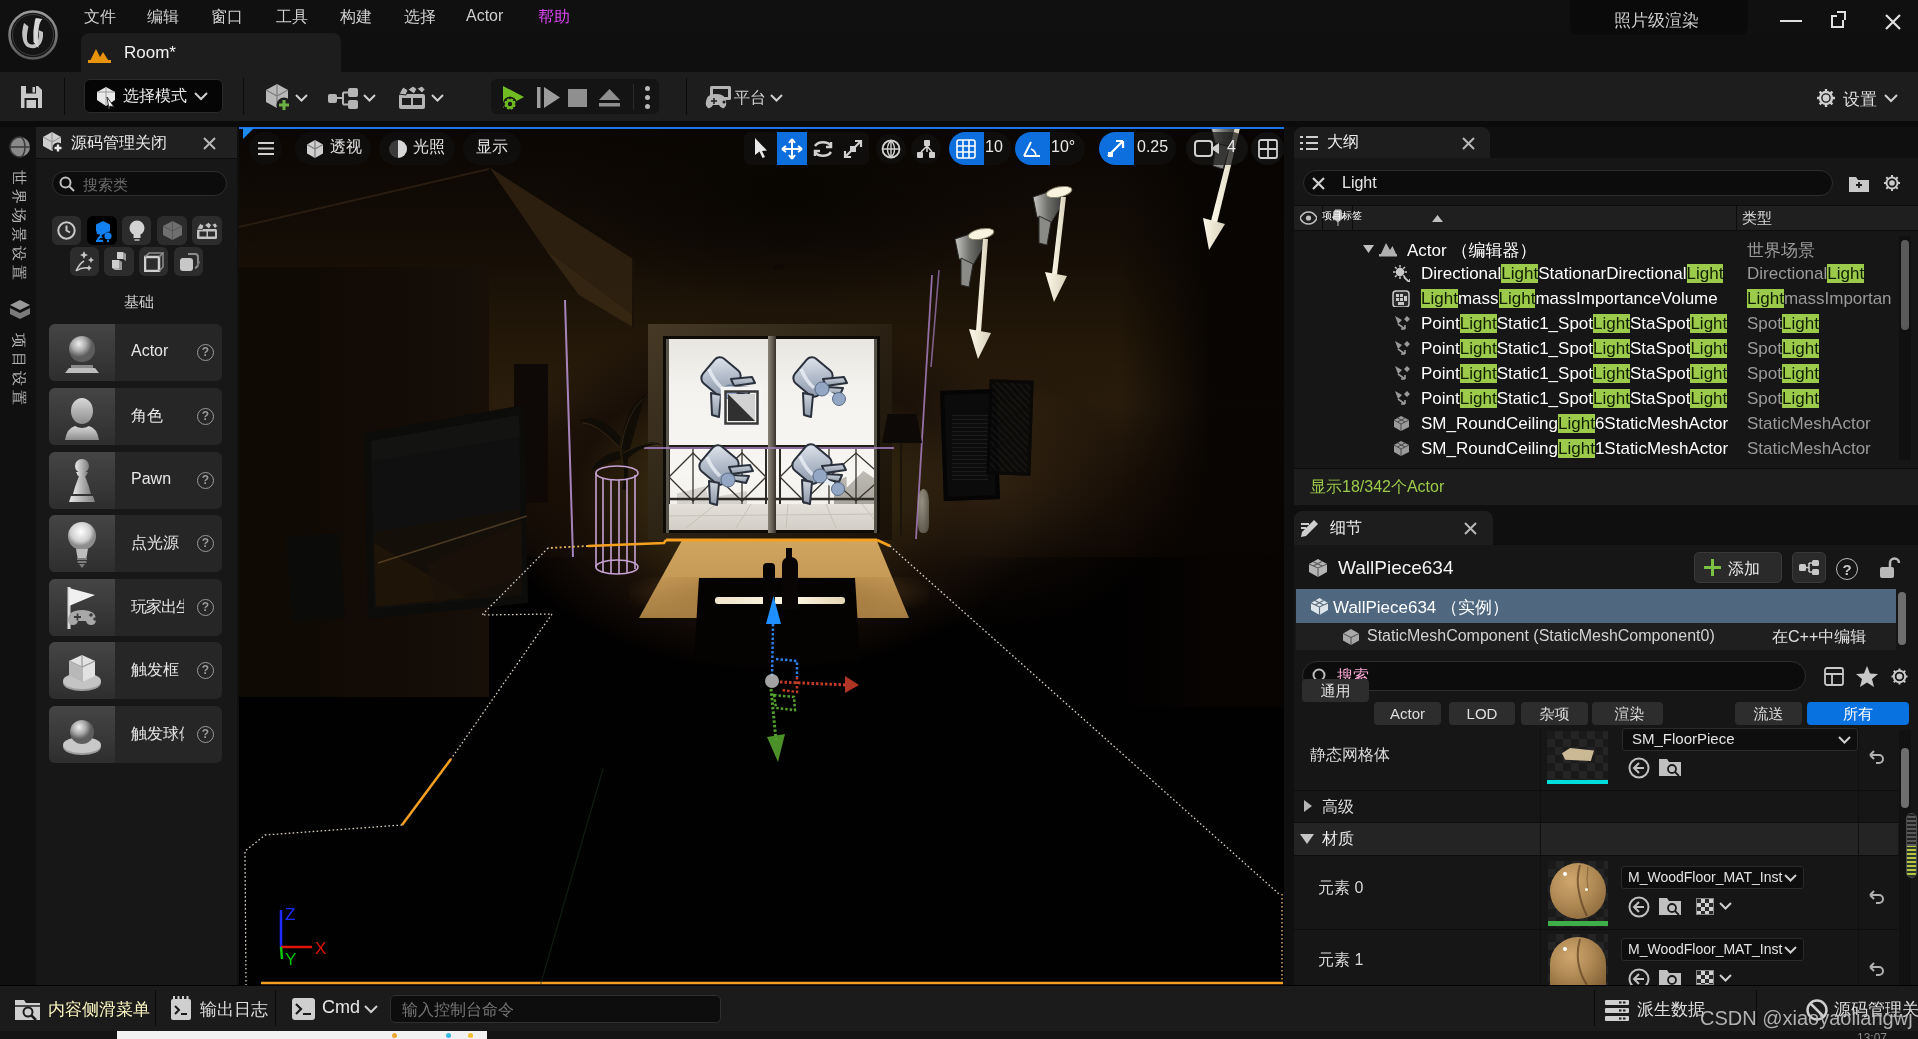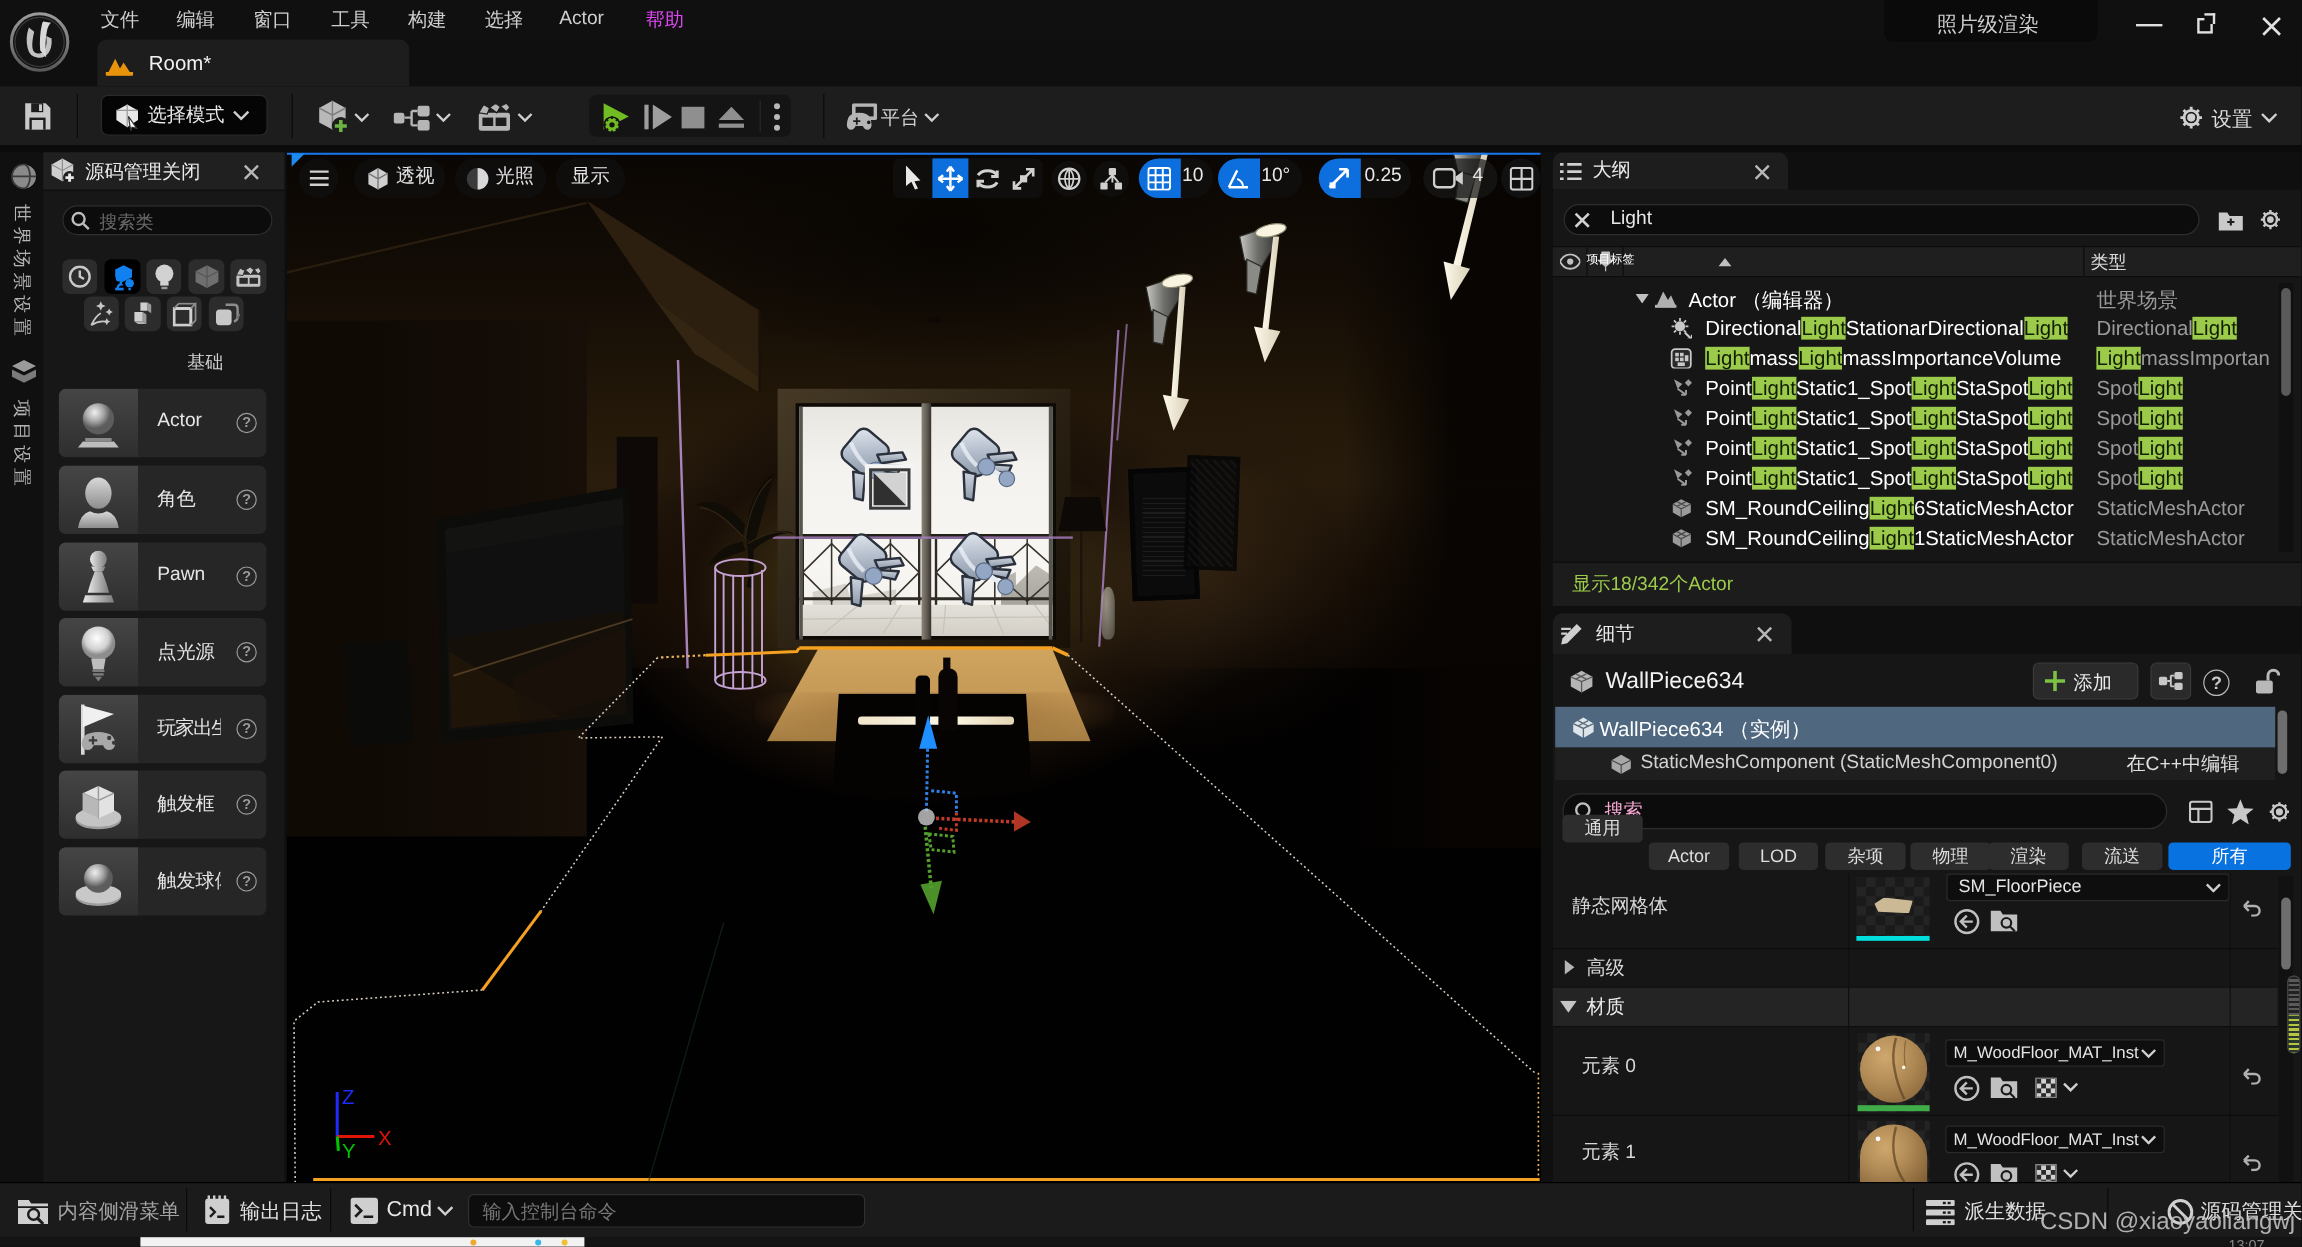--- a/index.html
+++ b/index.html
@@ -238,21 +238,21 @@
       </svg>
 <svg class="abs" style="left:144px;top:252px;" width="20" height="20">
         <path d="M1 5 L15 5 L15 19 L1 19 Z" fill="none" stroke="#cfcfcf" stroke-width="2.5"></path>
         <path d="M15 5 L19 1 L19 15 L15 19 M1 5 L5 1 L19 1" fill="none" stroke="#8d8d8d" stroke-width="1.5"></path>
       </svg>
 <svg class="abs" style="left:179px;top:252px;" width="21" height="20">
         <rect x="1" y="6" width="13" height="13" rx="3" fill="#c8c8c8"></rect>
         <path d="M16 16 q3 -1 3 -4 L19 5 q0 -3 -3 -3 L9 2" fill="none" stroke="#8d8d8d" stroke-width="2"></path>
         <path d="M18 13 q2.5 -1 2.5 -3.5" fill="none" stroke="#6d6d6d" stroke-width="1.5"></path>
       </svg>
-<div class="tx" style="left:124px;top:293px;font-size:15px;color:#d2d2d2;margin-left:32px;">基础</div>
+<div class="tx" style="left:124px;top:293px;font-size:15px;color:#d2d2d2;">基础</div>
 
 
 <style>
 .card{position:absolute;left:49px;width:173px;height:57px;background:#262626;border-radius:6px;overflow:hidden;}
 .cardic{position:absolute;left:0;top:0;width:66px;height:57px;background:linear-gradient(180deg,#454545,#2e2e2e);}
 .cardlb{position:absolute;left:82px;top:18px;font-size:16px;color:#e6e6e6;white-space:nowrap;}
 .qm{position:absolute;left:148px;top:11px;width:17px;height:17px;border:1.6px solid #9a9a9a;border-radius:50%;color:#9a9a9a;font-size:12px;text-align:center;line-height:15px;font-weight:bold;}
 </style>
 <div class="card" style="top:324px;">
         <div class="cardic"></div>
@@ -911,21 +911,21 @@
           <circle cx="10.5" cy="10.5" r="5.8"></circle>
           <circle cx="10.5" cy="10.5" r="2" fill="#c8c8c8"></circle>
           <path d="M10.5 2.5 v3 M10.5 15.5 v3 M2.5 10.5 h3 M15.5 10.5 h3 M4.8 4.8 l2.2 2.2 M14 14 l2.2 2.2 M16.2 4.8 L14 7 M7 14 l-2.2 2.2"></path>
         </g>
       </svg>
 <div class="chip" style="left:1302px;top:679px;width:67px;">通用</div>
 <div class="chip" style="left:1374px;top:702px;width:67px;">Actor</div>
 <div class="chip" style="left:1449px;top:702px;width:66px;">LOD</div>
 <div class="chip" style="left:1521px;top:702px;width:67px;">杂项</div>
 <div class="chip" style="left:1592px;top:702px;width:67px;">物理</div>
-<div class="chip" style="left:1657px;top:702px;width:67px;">渲染</div>
+<div class="chip" style="left:1596px;top:702px;width:67px;">渲染</div>
 <div class="chip" style="left:1735px;top:702px;width:67px;">流送</div>
 <div class="chip" style="left:1807px;top:702px;width:102px;background:#0873e0;color:#fff;">所有</div>
 
 <div class="tx" style="left:1310px;top:745px;font-size:16px;color:#d8d8d8;">静态网格体</div>
 <div class="abs" style="left:1547px;top:731px;width:61px;height:53px;background:repeating-conic-gradient(#242424 0% 25%,#1a1a1a 0% 50%) 0 0/16px 16px;"></div>
 <div class="abs" style="left:1562px;top:748px;width:32px;height:13px;background:#cbb894;clip-path:polygon(0 40%,25% 0,100% 20%,90% 100%,10% 90%);"></div>
 <div class="abs" style="left:1547px;top:780px;width:61px;height:4px;background:#00dede;"></div>
 <div class="abs" style="left:1622px;top:728px;width:236px;height:23px;background:#0e0e0e;border-radius:3px;border:1px solid #2a2a2a;"></div>
 <div class="tx" style="left:1632px;top:730px;font-size:15px;color:#e4e4e4;">SM_FloorPiece</div>
 <svg class="abs" style="left:1838px;top:736px;" width="13" height="8">
@@ -1023,21 +1023,21 @@
 </div>
 
 
 <div class="abs" style="left:0;top:985px;width:1918px;height:46px;background:#1b1b1b;border-top:1px solid #000;"></div>
 <svg class="abs" style="left:14px;top:997px;" width="27" height="24">
         <path d="M1 3 h9 l2 3 h14 v17 h-25 z" fill="#cfcfcf"></path>
         <path d="M1 9 h25" stroke="#1b1b1b" stroke-width="1.5"></path>
         <circle cx="14" cy="15" r="4.5" fill="none" stroke="#1b1b1b" stroke-width="2"></circle>
         <path d="M17.5 18.5 L22 23" stroke="#1b1b1b" stroke-width="2.5"></path>
       </svg>
-<div class="tx" style="left:48px;top:998px;font-size:17px;color:#a3a3a3;font-family:Liberation Mono, monospace;">内容侧滑菜单</div>
+<div class="tx" style="left:48px;top:998px;font-size:17px;color:#fef9c3;font-family:Liberation Mono, monospace;">内容侧滑菜单</div>
 <div class="sep" style="left:155px;top:990px;height:36px;"></div>
 <svg class="abs" style="left:169px;top:996px;" width="24" height="26">
         <rect x="2" y="3" width="20" height="21" rx="2" fill="#cfcfcf"></rect>
         <path d="M5 0 v5 M9.5 0 v5 M14 0 v5 M18.5 0 v5" stroke="#cfcfcf" stroke-width="2"></path>
         <path d="M6 10 l4 4 -4 4 M12 18 h6" stroke="#1b1b1b" stroke-width="2" fill="none"></path>
       </svg>
 <div class="tx" style="left:200px;top:998px;font-size:17px;color:#e0e0e0;">输出日志</div>
 <div class="sep" style="left:275px;top:990px;height:36px;"></div>
 <svg class="abs" style="left:292px;top:998px;" width="23" height="22">
         <rect x="0" y="0" width="23" height="22" rx="3" fill="#cfcfcf"></rect>

